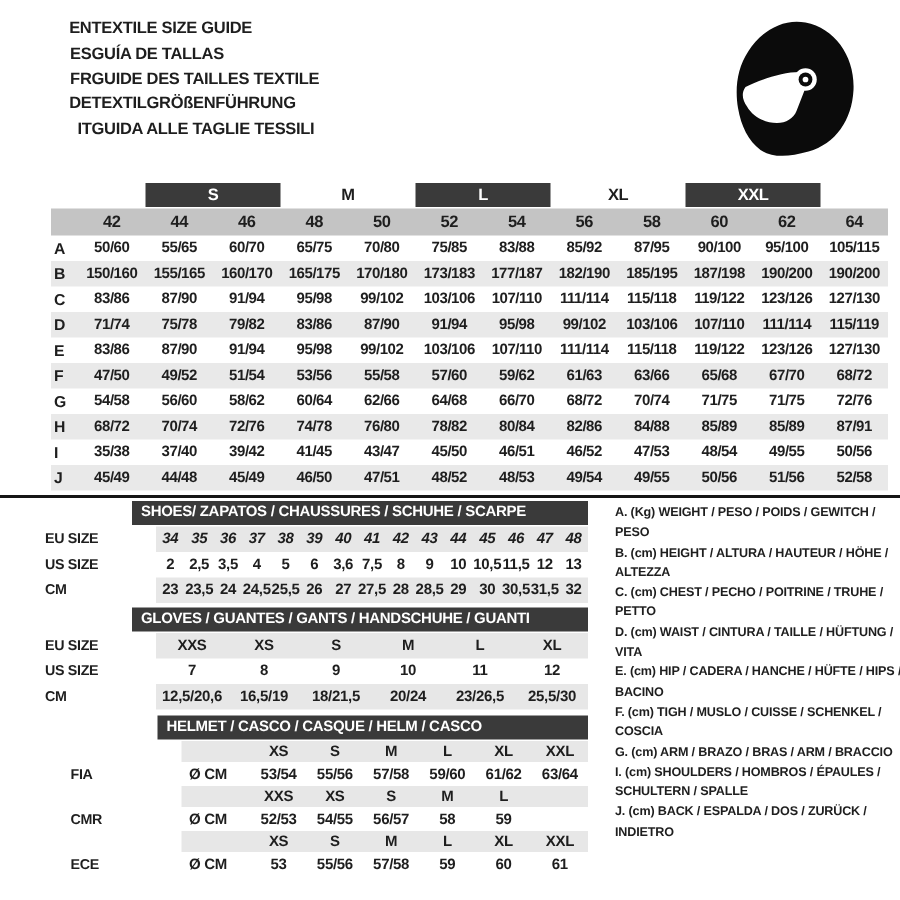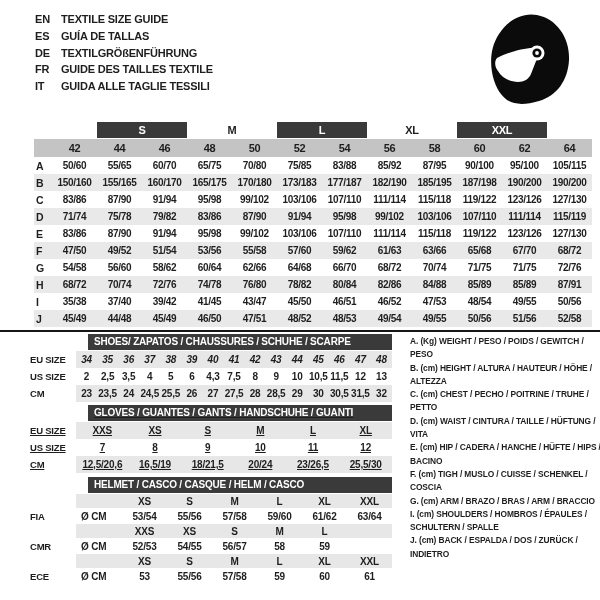--- a/index.html
+++ b/index.html
@@ -1,21 +1,21 @@
 <!DOCTYPE html>
 <html><head>
 <meta charset="utf-8">
 <style>
   * { margin:0; padding:0; box-sizing:border-box; }
   body { width:600px; height:600px; background:#ffffff;
          font-family:"Liberation Sans", sans-serif; font-weight:bold; color:#1e1e1e; }
   .page { position:relative; width:600px; height:600px; background:#fff; overflow:hidden; }
 
   
-  #langs { position:absolute; left:35px; top:11px; }
+  #langs { position:absolute; left:35px; top:11px;text-align:right; }
   .lang-row { display:flex; font-size:11px; line-height:16.8px; letter-spacing:-0.2px; }
   .lang-code { width:26px; }
 
   
   #helmet-icon { position:absolute; left:477px; top:8px; width:100px; height:100px; }
 
   
   #main-table { position:absolute; left:34px; top:121px; width:558px; letter-spacing:-0.3px; }
   .grid13 { display:grid; grid-template-columns:18px repeat(12,1fr); align-items:center; }
   #group-row { height:17px; margin-bottom:1px; }
@@ -28,25 +28,25 @@
   .cell.letter { text-align:left; padding-left:2px; font-size:10.5px; }
 
   
   #divider { position:absolute; left:0; top:330px; width:600px; height:2px; background:#161616; }
 
   
   #bottom { position:absolute; left:0; top:334px; width:392px; letter-spacing:-0.2px; }
   .subheader { margin-left:88px; height:16px; line-height:16px; background:#3a3a3a; color:#fff;
                padding-left:6px; font-size:10px; margin-bottom:1px; }
   .subrow { display:flex; height:17px; align-items:stretch; }
-  .sublabel { width:76px; padding-left:30px; font-size:9.5px; display:flex; align-items:center; }
+  .sublabel { width:104px; padding-left:30px; font-size:9.5px; display:flex; align-items:center; }
   .subgrid { flex:1; display:grid; align-items:center; text-align:center; font-size:10px; }
   .subgrid.shade { background:#e7e7e7; }
-  #gloves-section { margin-top:3px;text-decoration:underline; }
-  #helmet-section { margin-top:4px; }
+  #gloves-section { margin-top:3px; }
+  #helmet-section { margin-top:4px;padding-left:17px; }
   .subrow.hsize { height:14px; font-size:9.5px; }
   .subrow.hval { height:16px;justify-content:flex-end; }
   #helmet-rows .subgrid > :first-child { text-align:left; padding-left:5px; }
 
   
   #legend { position:absolute; left:410px; top:335px; width:198px;
             font-size:8.4px; line-height:13.3px; letter-spacing:-0.1px; }
 </style>
 </head>
 <body>
@@ -56,26 +56,26 @@
   <div id="langs">
       <div class="lang-row">
         <div class="lang-code">EN</div>
         <div class="lang-title">TEXTILE SIZE GUIDE</div>
       </div>
       <div class="lang-row">
         <div class="lang-code">ES</div>
         <div class="lang-title">GUÍA DE TALLAS</div>
       </div>
       <div class="lang-row">
+        <div class="lang-code">FR</div>
+        <div class="lang-title">GUIDE DES TAILLES TEXTILE</div>
+      </div>
+      <div class="lang-row">
         <div class="lang-code">DE</div>
         <div class="lang-title">TEXTILGRÖßENFÜHRUNG</div>
-      </div>
-      <div class="lang-row">
-        <div class="lang-code">FR</div>
-        <div class="lang-title">GUIDE DES TAILLES TEXTILE</div>
       </div>
       <div class="lang-row">
         <div class="lang-code">IT</div>
         <div class="lang-title">GUIDA ALLE TAGLIE TESSILI</div>
       </div>
     </div>
 
   <div id="helmet-icon">
     <svg viewBox="0 0 100 100" width="100" height="100" aria-hidden="true">
       <path d="M60,7 C80,11 93,30 92,52 C91,72 80,88 62,93 C48,97 38,97 30,92
@@ -293,21 +293,21 @@
           </div>
           <div class="subrow">
             <div class="sublabel">US SIZE</div>
             <div class="subgrid" style="grid-template-columns: repeat(15, 1fr);">
               <div class="scell">2</div>
               <div class="scell">2,5</div>
               <div class="scell">3,5</div>
               <div class="scell">4</div>
               <div class="scell">5</div>
               <div class="scell">6</div>
-              <div class="scell">4,3</div>
+              <div class="scell">3,6</div>
               <div class="scell">7,5</div>
               <div class="scell">8</div>
               <div class="scell">9</div>
               <div class="scell">10</div>
               <div class="scell">10,5</div>
               <div class="scell">11,5</div>
               <div class="scell">12</div>
               <div class="scell">13</div>
             </div>
           </div>

